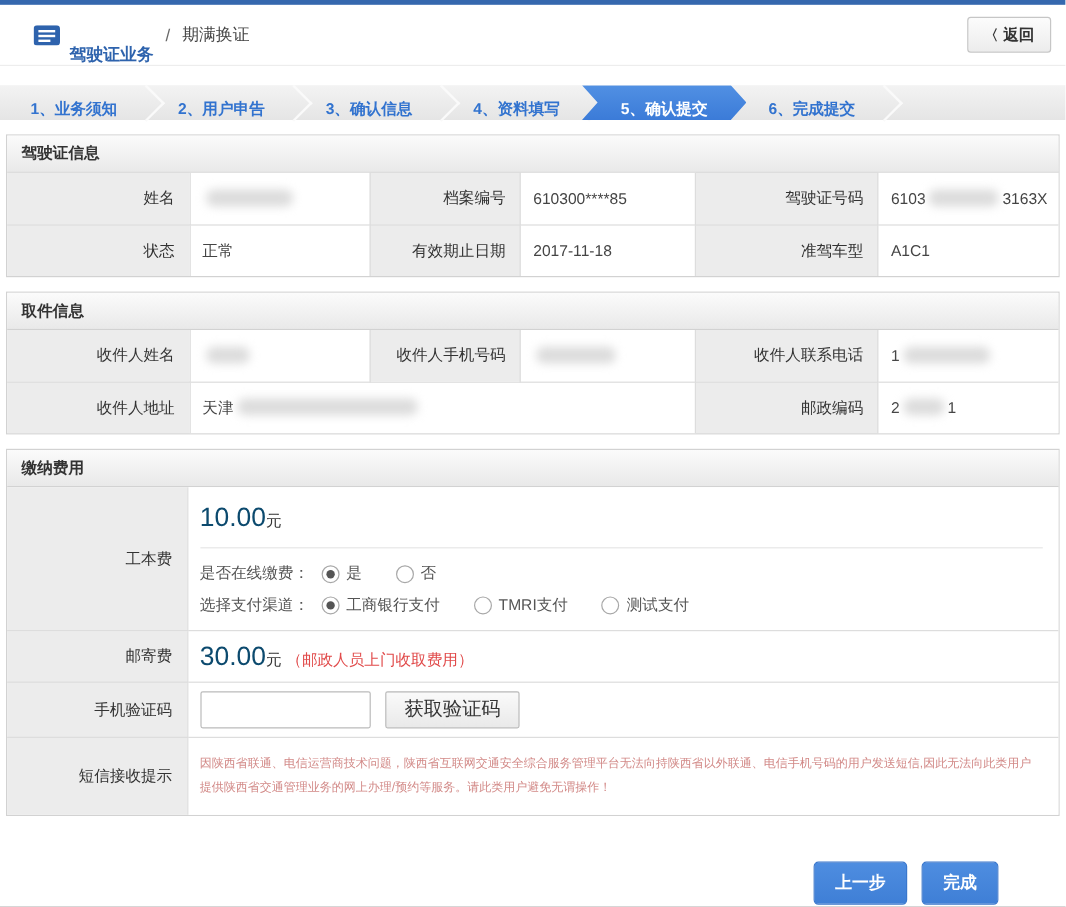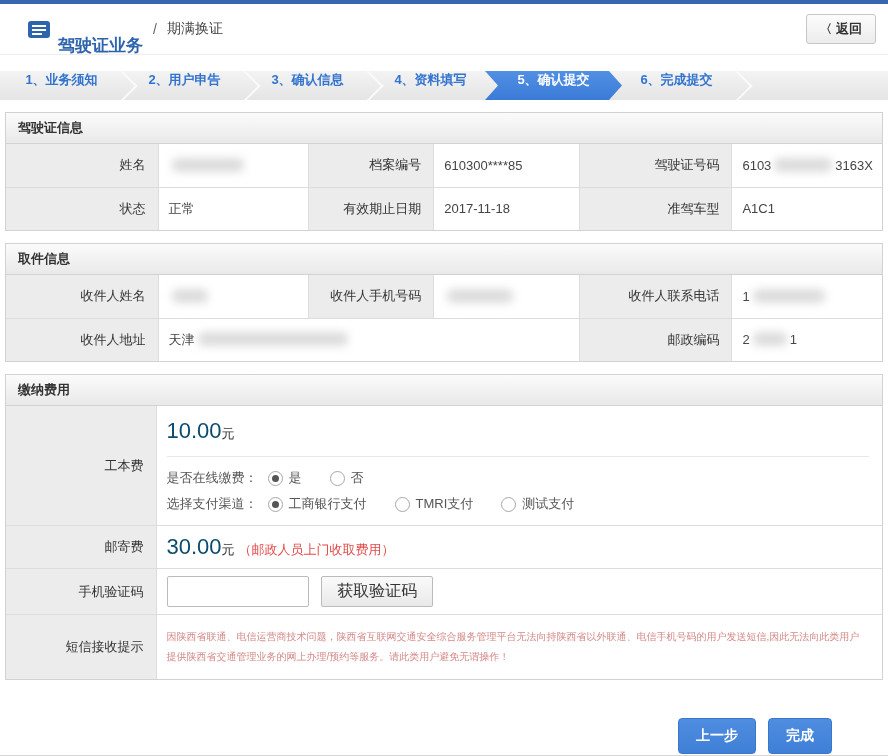--- a/index.html
+++ b/index.html
@@ -8,33 +8,33 @@
     font-family:"Liberation Sans","DejaVu Sans",sans-serif;
     font-size:13px; color:#333; background:#fff;
     width:888px; height:756px; overflow:hidden; position:relative;
     border-bottom:1px solid #d6d6d6;
   }
   .topbar { height:4px; background:#3568ae; }
 
   
   .header { height:51px; display:flex; align-items:center; justify-content:space-between; padding:0 12px 0 28px; border-bottom:1px solid #ededed; }
   .header-left { display:flex; align-items:center; gap:8px; }
-  .page-title { color:#2e63ad; font-size:17px; font-weight:bold;margin-top:33px; }
+  .page-title { color:#2e63ad; font-size:14px; font-weight:bold;margin-top:33px; }
   .page-subtitle { color:#444; font-size:14px; }
   .sep { color:#666; font-size:14px; margin:0 2px; }
   .back-btn {
     display:inline-flex; align-items:center; gap:4px;
     background:linear-gradient(#fcfcfc,#ececec); border:1px solid #c6c6c6; border-radius:3px;
     padding:5px 13px; font-size:13px; font-weight:bold; color:#333; cursor:pointer;
   }
   .back-btn .chev { font-size:12px; font-weight:bold; }
 
   
   .steps { margin-top:16px; height:29px; display:flex; background:linear-gradient(#f3f3f3,#e5e5e5); }
-  .step { width:123px; position:relative; display:flex; align-items:flex-start; justify-content:center;
+  .step { width:123px; position:relative; display:flex; align-items:flex-end; justify-content:center;
           color:#3273cf; font-weight:bold; font-size:13px; }
   .step.plain::after {
     content:''; position:absolute; right:-10px; top:4px; width:20px; height:20px;
     border-top:2px solid #fafafa; border-right:2px solid #fafafa; transform:rotate(45deg); z-index:1;
   }
   .step.active {
     background:linear-gradient(#5190e3,#3b7bd8); color:#fff; z-index:2;
     clip-path:polygon(0 0, calc(100% - 13px) 0, 100% 50%, calc(100% - 13px) 100%, 0 100%, 13px 50%);
     width:137px; margin-left:-7px; margin-right:-7px;
   }

